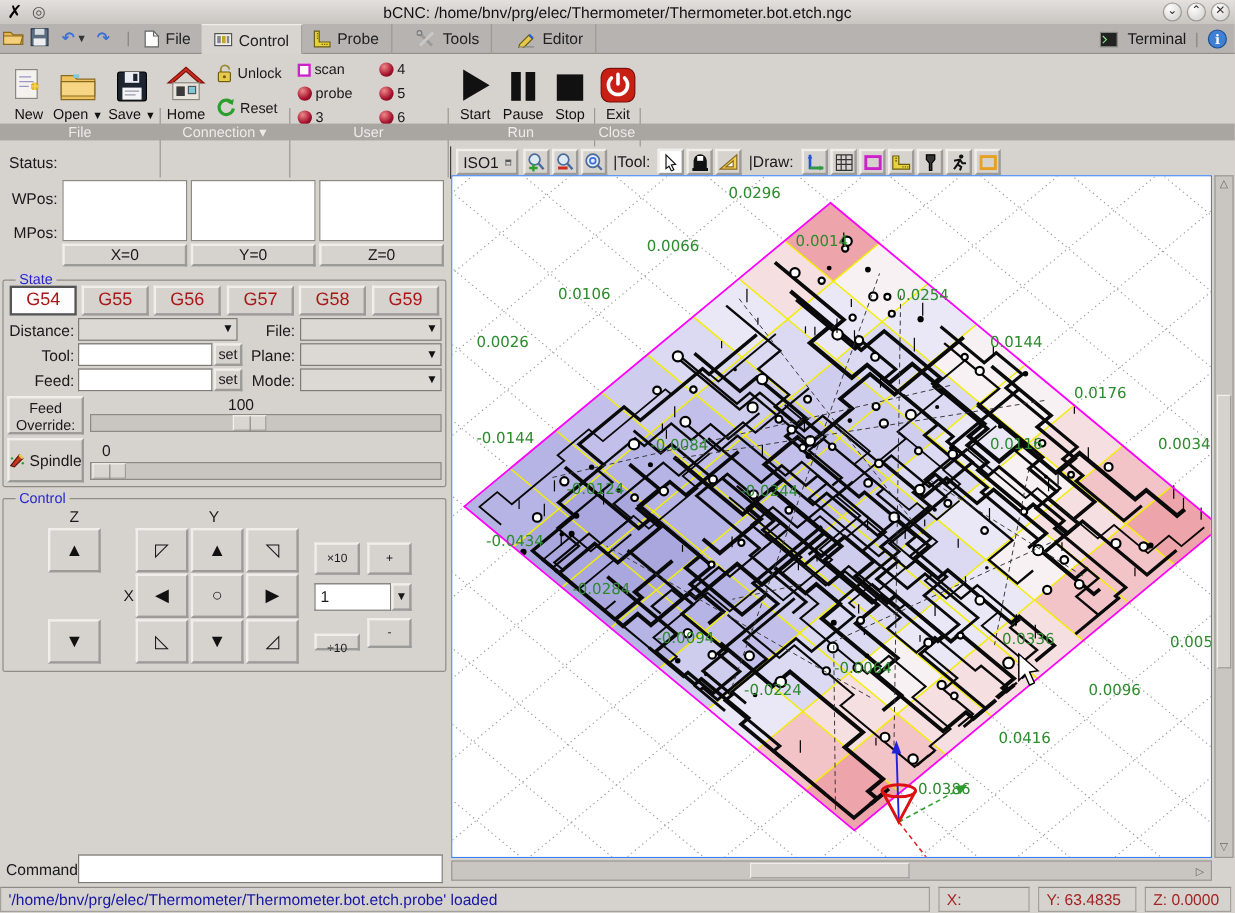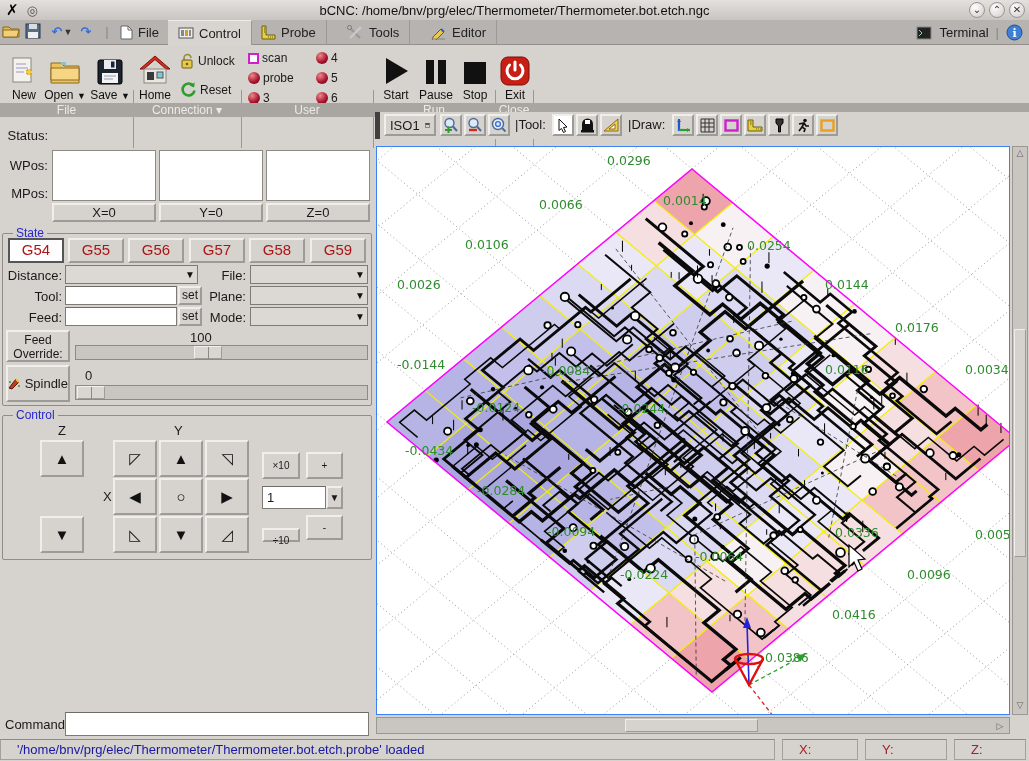--- a/index.html
+++ b/index.html
@@ -57,40 +57,40 @@
   .setbtn { position:absolute; width:24px; height:19px; background:#d6d2ce; border:2px outset #f0eeea;
     font-size:12px; text-align:center; line-height:14px; }
   .slider-tr { position:absolute; height:15px; background:#c9c5c1; border:1px solid #8d8984; }
   .slider-h { position:absolute; width:28px; height:13px; background:#d9d6d2; border:1px outset #f2f0ec; }
   .slider-h:after { content:""; position:absolute; left:13px; top:0; width:1px; height:13px; background:#8d8984; }
   .jogbtn { position:absolute; width:44px; height:37px; background:#d6d2ce; border:2px outset #f0eeea;
     font-size:15px; text-align:center; line-height:33px; color:#111; }
   .stepbtn { position:absolute; background:#d6d2ce; border:2px outset #f0eeea; text-align:center; font-size:10px; }
 
   
-  #cv-toolbar { left:375px; top:112px; width:654px; height:27px; background:#d6d2ce; border-left:5px solid #404040; }
+  #cv-toolbar { left:375px; top:122px; width:654px; height:27px; background:#d6d2ce; border-left:1px solid #404040; }
   .cvbtn { position:absolute; top:2px; width:22px; height:22px; background:#d6d2ce; border:2px outset #f0eeea;
     display:flex; align-items:center; justify-content:center; }
   .cvlabel { position:absolute; top:5px; font-size:13px; }
   #iso-combo { position:absolute; left:4px; top:2px; width:52px; height:22px; background:#d6d2ce;
     border:2px outset #f0eeea; font-size:13px; display:flex; align-items:center; padding:0 4px; gap:5px; }
   #iso-combo .dash { width:9px; height:5px; border:1px solid #888; border-top:2px solid #555; margin-left:auto; }
   #canvas-wrap { left:376px; top:146px; width:634px; height:569px; background:#fff; border:1px solid #3b82f6; }
   #pcb-svg { display:block; }
 
   .vscroll { left:1012px; top:146px; width:16px; height:569px; background:#c9c5c1; border:1px solid #9b9792; }
   .hscroll { left:376px; top:717px; width:634px; height:17px; background:#c9c5c1; border:1px solid #9b9792; }
   .sthumb { position:absolute; background:#d6d2ce; border:1px outset #f0eeea; }
   .sarrow { position:absolute; font-size:9px; color:#6b6762; text-align:center; }
 
   
   #cmd-entry { left:65px; top:712px; width:304px; height:24px; }
   #statusbar { left:0; top:738px; width:1029px; height:23px; background:#d6d2ce; display:flex; }
   .sb-cell { border:1px solid #a3a09b; border-top-color:#8d8984; height:21px; margin-top:1px;
-    line-height:19px; padding:0 16px; }
+    line-height:19px; padding:0 6px; }
   #sb-msg { width:775px; color:#1717a3; }
   .sb-coord { color:#a32222; margin-left:7px; }
 </style>
 </head>
 <body>
 
 <div id="win">
 
   <div id="titlebar" class="abs">
     <span class="tb-logo">✗</span>

